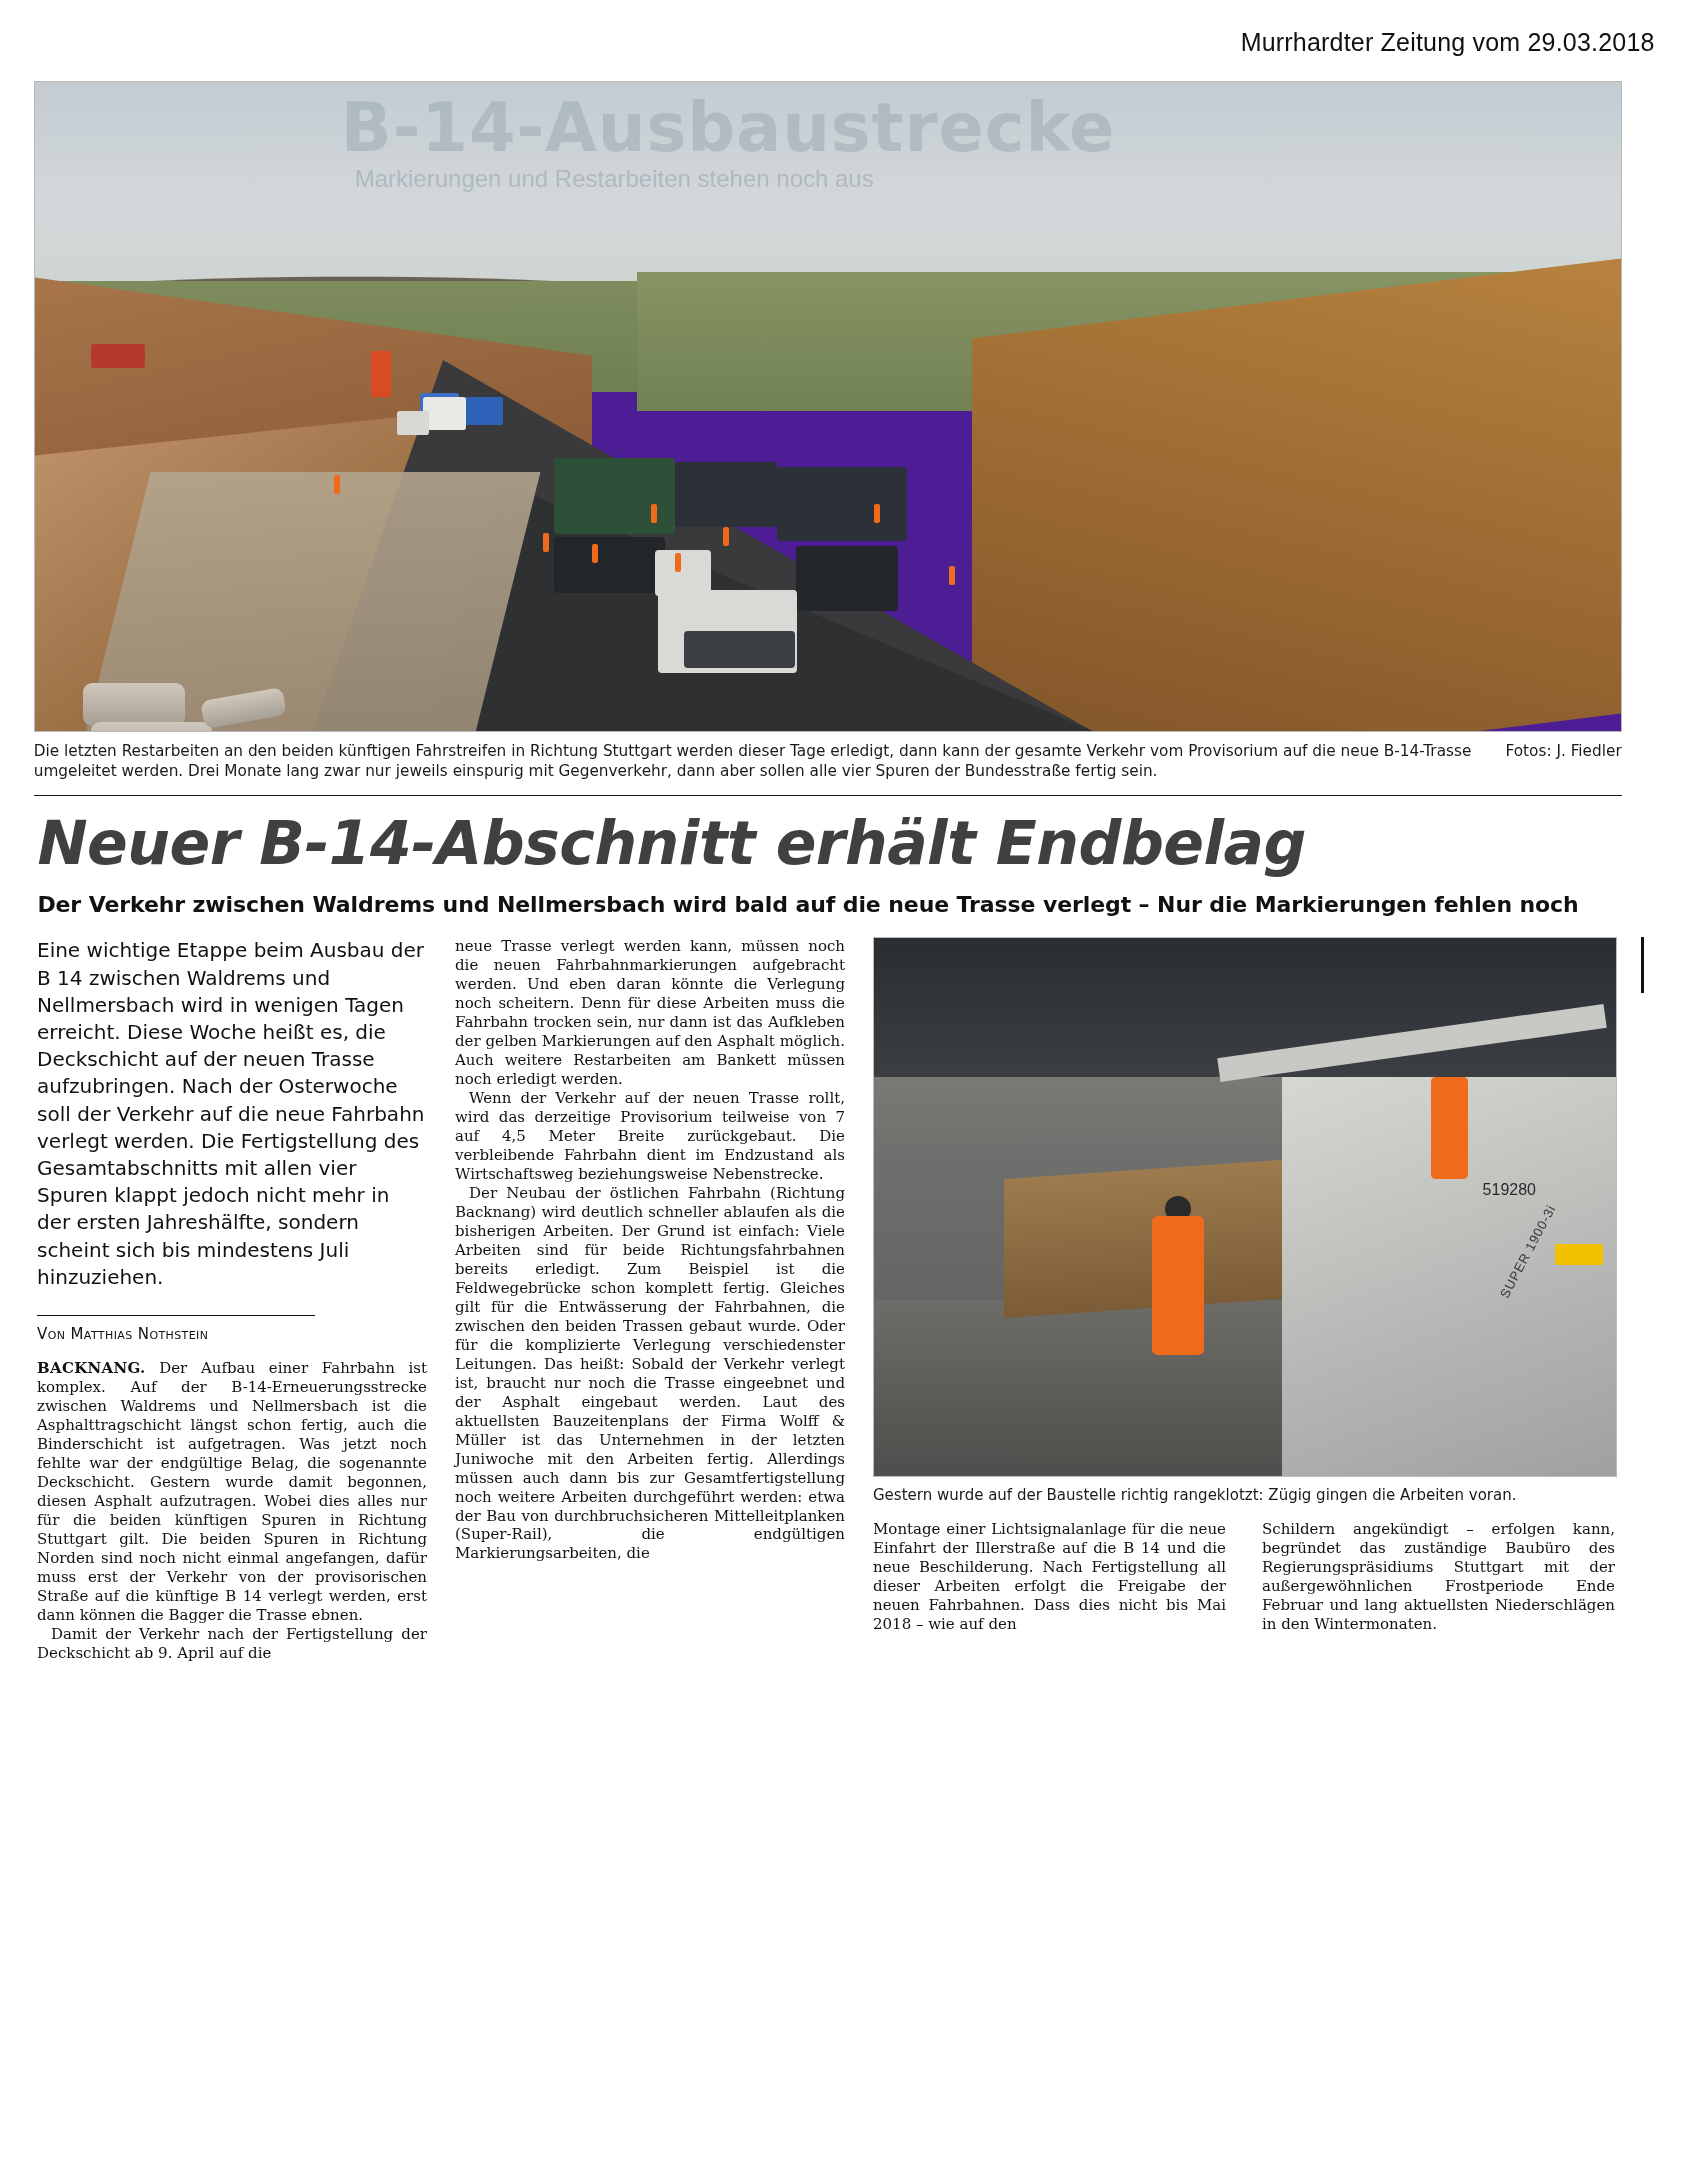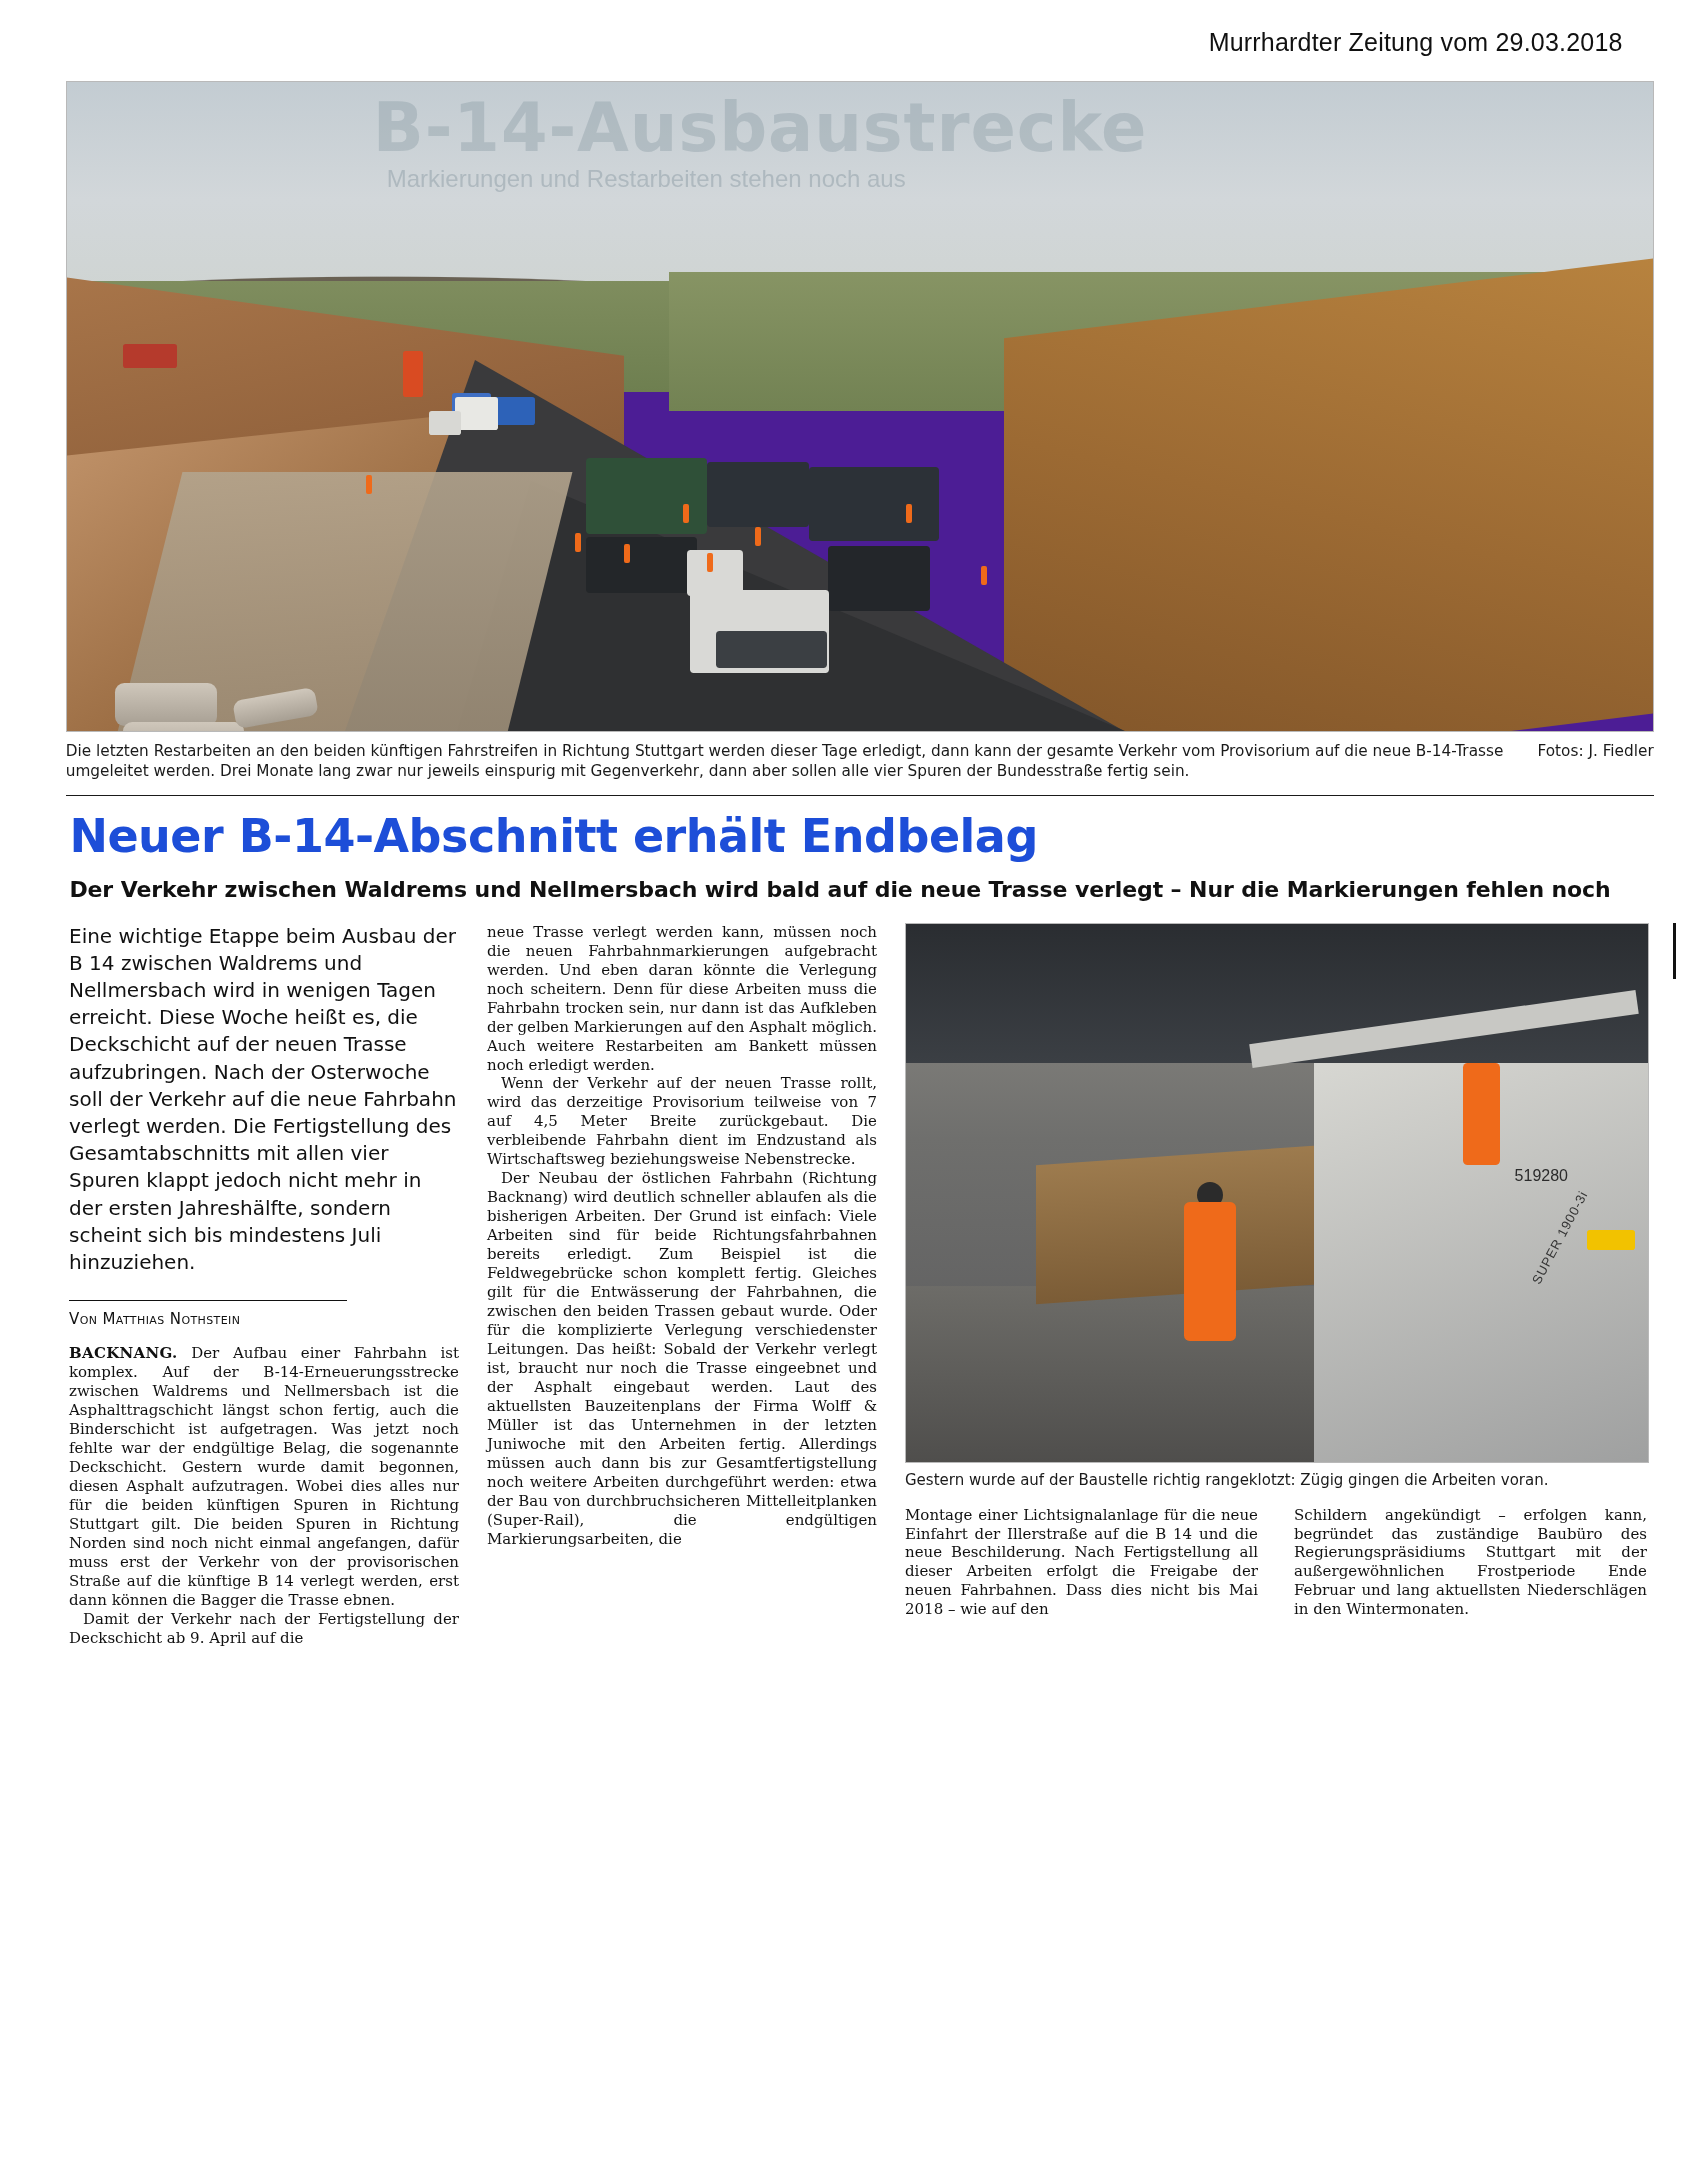--- a/index.html
+++ b/index.html
@@ -13,21 +13,21 @@
     font-family: "Liberation Sans", sans-serif;
     color: #1a1a1a;
     position: relative;
     overflow: hidden;
   }
   .page {
     position: relative;
     width: 1692px;
     height: 1878px;
     box-sizing: border-box;
-    padding: 0 62px;
+    padding: 0 30px;
   }
 
   
   .masthead {
     text-align: right;
     font-size: 25px;
     color: #111;
     padding-top: 28px;
     padding-right: 7.4px;
     letter-spacing: 0.2px;
@@ -162,24 +162,25 @@
     margin: 13px 3.7px 0 3.7px;
     border-top: 1.9px solid #1a1a1a;
     width: 1588px;
   }
 
   
   h1.headline {
     margin: 16.7px 0 0 7.4px;
     font-family: "DejaVu Sans", sans-serif;
     font-weight: bold;
-    font-size: 46px;
+    font-size: 60px;
     letter-spacing: -0.5px;
     line-height: 1.05;
-    color: #1d4ed8;
+    color: #404040;
+    font-style: italic;
   }
   .subhead {
     margin: 16.7px 0 0 7.4px;
     font-family: "DejaVu Sans", sans-serif;
     font-weight: bold;
     font-size: 22px;
     color: #111;
     letter-spacing: -0.1px;
   }
 

